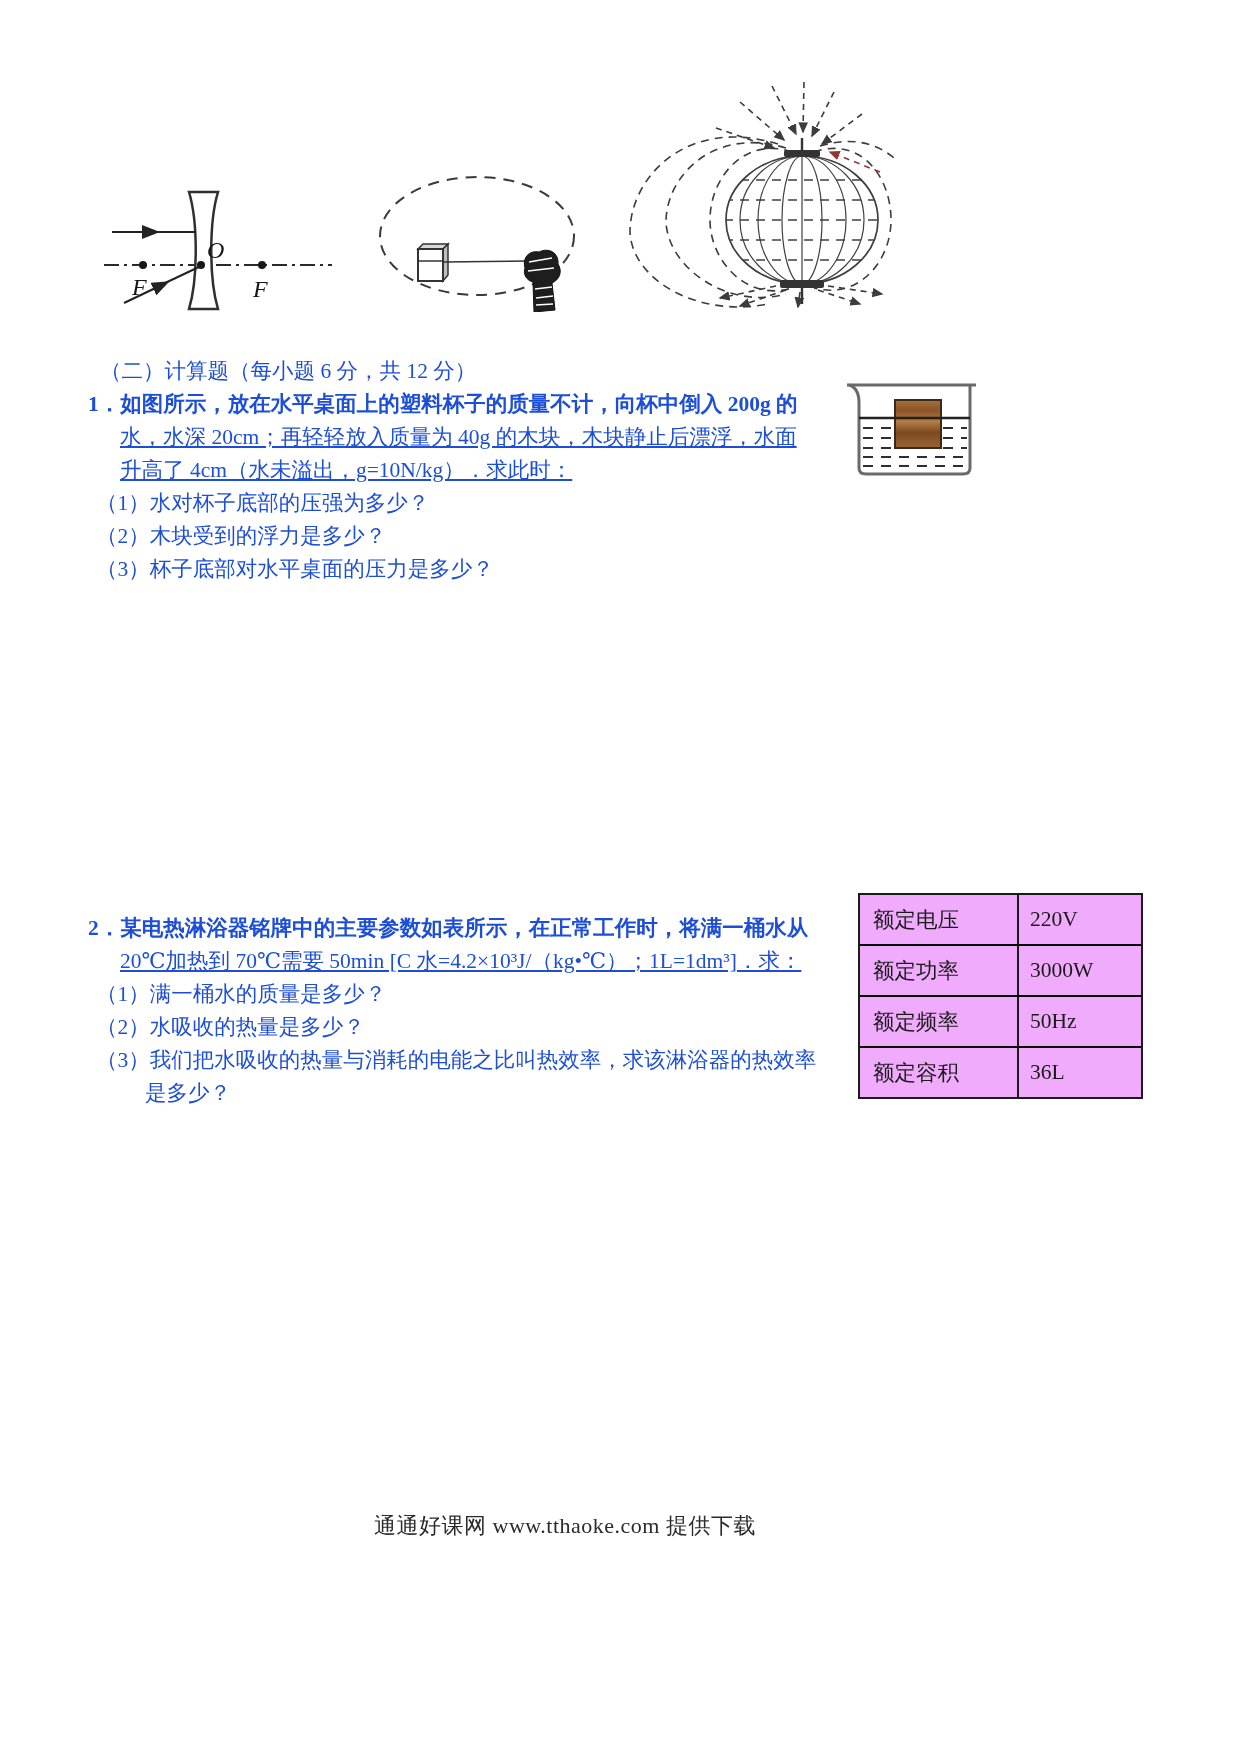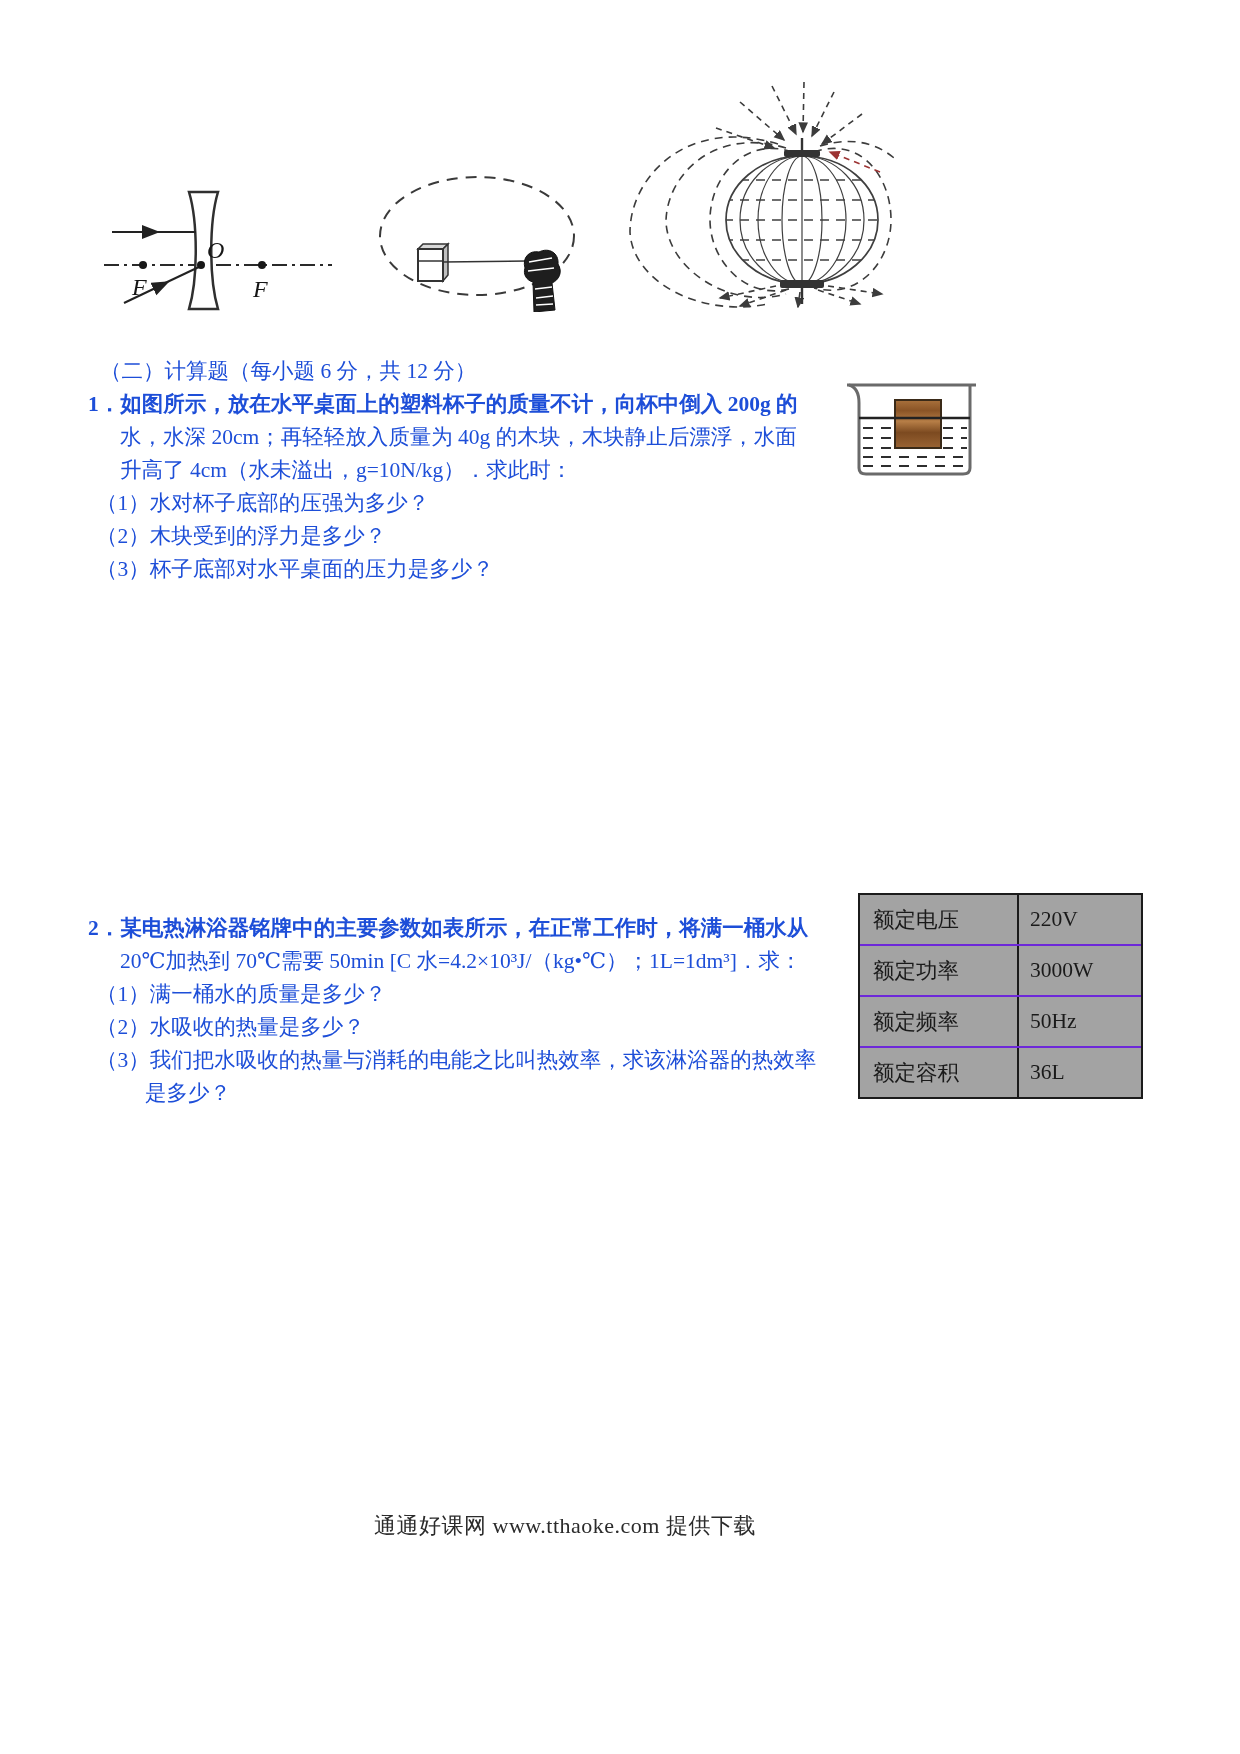--- a/index.html
+++ b/index.html
@@ -13,35 +13,35 @@
   }
   .abs{position:absolute;}
   .txt{
     font-size:21.5px;
     line-height:33px;
     white-space:nowrap;
     color:#1d4ed8;
   }
   .tline{height:33px;line-height:33px;}
   .ind0{padding-left:0;font-weight:bold;}
-  .ind1{padding-left:32px;}
+  .ind1{padding-left:32px;text-decoration:underline;}
   .indq{padding-left:8px;}
   .indq2{padding-left:57px;}
   .spec-table{
     position:absolute;
     left:858px;top:893px;
     width:281px;
     border:2px solid #1b1b1b;
     border-collapse:collapse;
-    background:#a3a3a3;
+    background:#f0abfc;
   }
   .spec-row{
     display:flex;
     height:49px;
-    border-top:2px solid #6d28d9;
+    border-top:2px solid #000000;
   }
   .spec-row:first-child{border-top:none;}
   .spec-label{
     width:144px;
     border-right:2px solid #1b1b1b;
     padding-left:13px;
     font-size:21.5px;
     display:flex;align-items:center;
   }
   .spec-value{

